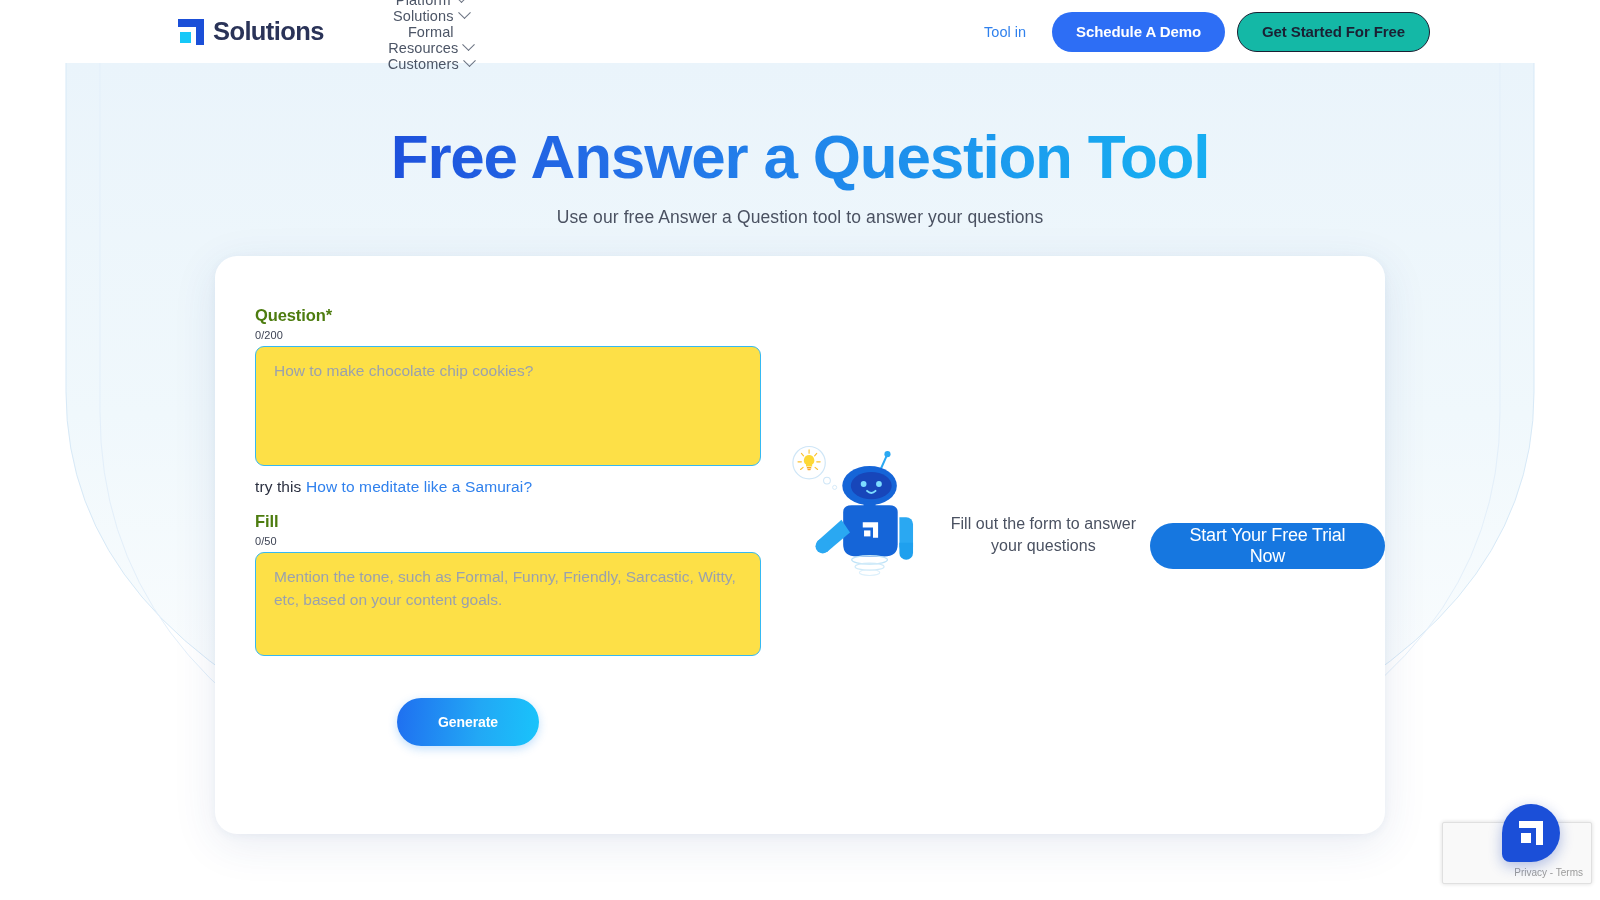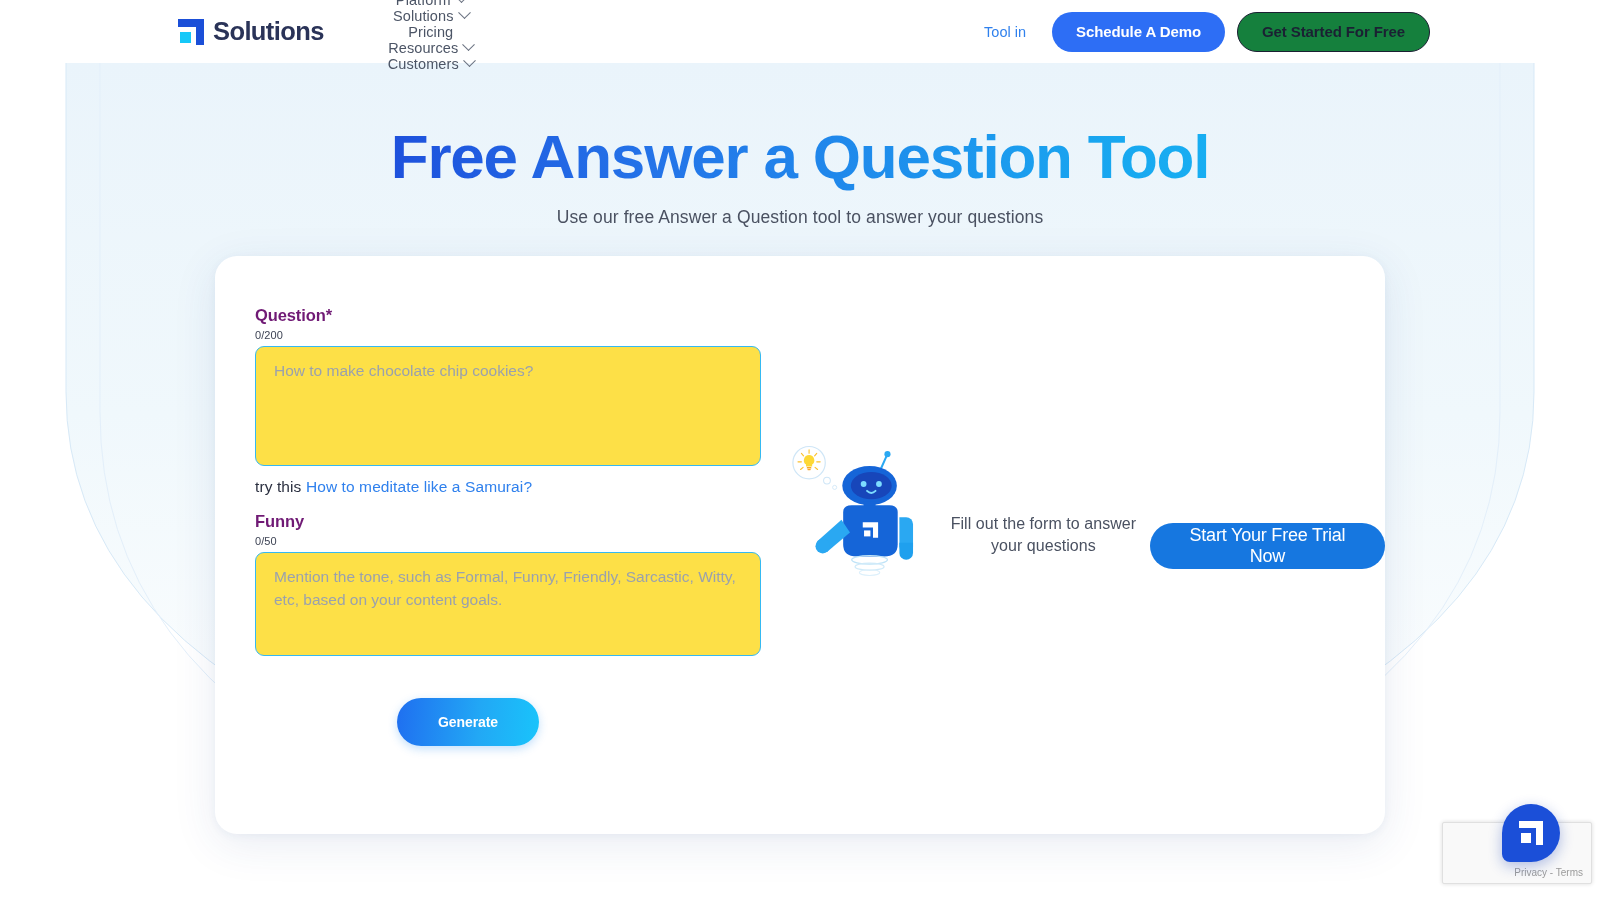--- a/index.html
+++ b/index.html
@@ -113,21 +113,21 @@
     padding: 0 24px;
     height: 40px;
     display: flex;
     align-items: center;
     cursor: pointer;
     white-space: nowrap;
     letter-spacing: -0.1px;
     font-family: "Liberation Sans", sans-serif;
   }
   .btn-started {
-    background: #15803d;
+    background: #14b8a6;
     color: #1b2033;
     font-size: 15px;
     font-weight: 700;
     border: 1.6px solid #1b2033;
     border-radius: 28px;
     padding: 0 24px;
     height: 40px;
     margin-left: 12px;
     display: flex;
     align-items: center;
@@ -188,21 +188,21 @@
     display: flex;
     flex-direction: row;
     align-items: center;
     justify-content: center;
     padding-bottom: 20px;
   }
 
   .field-label {
     font-size: 16.5px;
     font-weight: 700;
-    color: #701a75;
+    color: #4d7c0f;
     letter-spacing: -0.1px;
   }
   .field-counter {
     margin-top: 4px;
     font-size: 11px;
     color: #3d4354;
     letter-spacing: 0.1px;
   }
   .ta {
     margin-top: 5px;
@@ -348,21 +348,21 @@
       <div class="nav-links">
         <div class="nav-item">
           <span>Platform</span>
           <span class="chev"></span>
         </div>
         <div class="nav-item">
           <span>Solutions</span>
           <span class="chev"></span>
         </div>
         <div class="nav-item">
-          <span>Pricing</span>
+          <span>Formal</span>
         </div>
         <div class="nav-item">
           <span>Resources</span>
           <span class="chev"></span>
         </div>
         <div class="nav-item">
           <span>Customers</span>
           <span class="chev"></span>
         </div>
       </div>
@@ -391,21 +391,21 @@
           <div class="field-counter">0/200</div>
           <textarea class="ta ta-question" placeholder="How to make chocolate chip cookies?" style=""></textarea>
         </div>
 
         <div class="try-row">
           <span>try this</span>
           <span class="try-link">How to meditate like a Samurai?</span>
         </div>
 
         <div class="tone-block">
-          <div class="field-label">Funny</div>
+          <div class="field-label">Fill</div>
           <div class="field-counter">0/50</div>
           <textarea class="ta ta-tone" placeholder="Mention the tone, such as Formal, Funny, Friendly, Sarcastic, Witty, etc, based on your content goals." style=""></textarea>
         </div>
 
         <button class="btn-generate">Generate</button>
       </div>
 
       <div class="side-col">
 
         <svg class="robot" width="190" height="160" viewBox="0 0 190 160">

